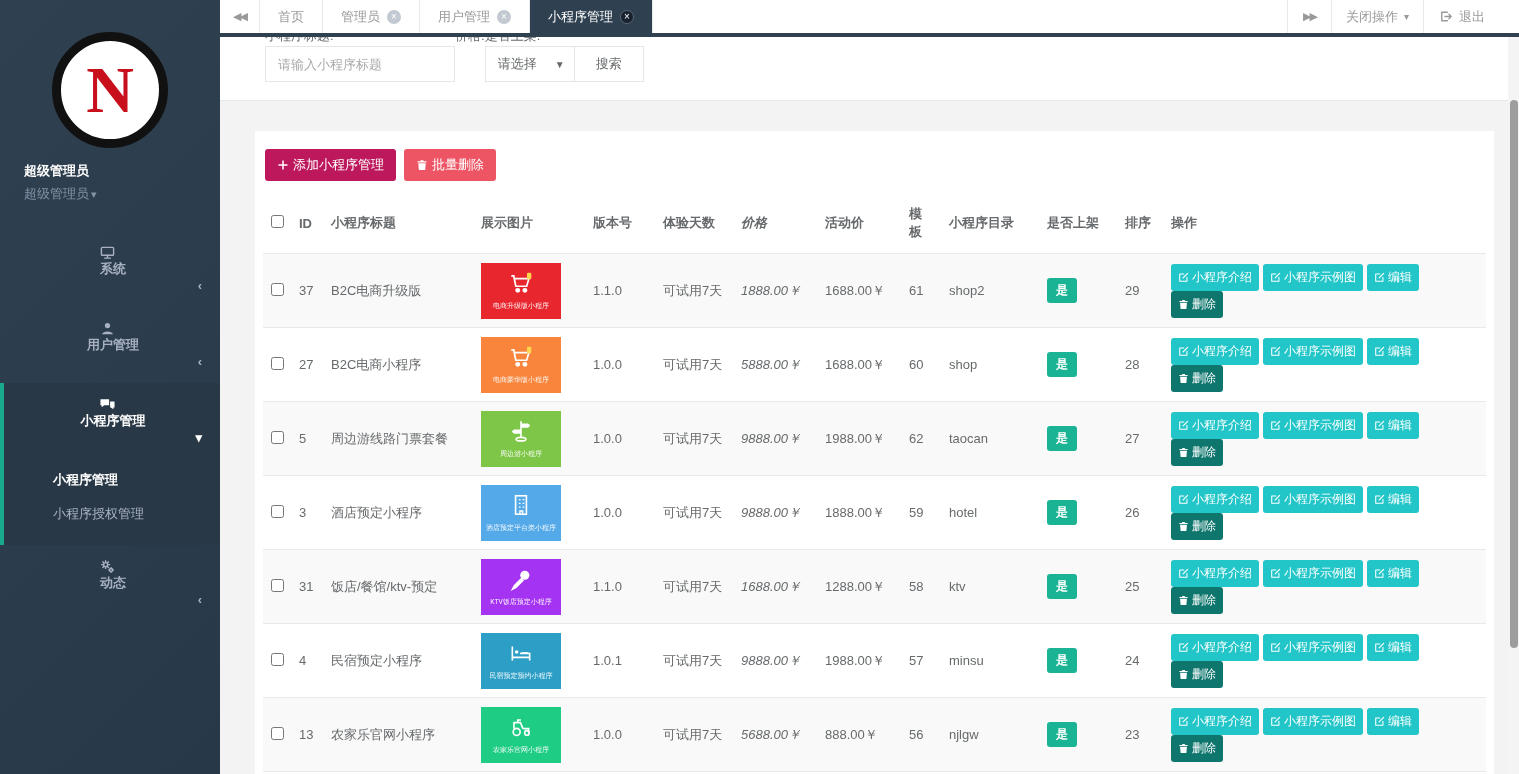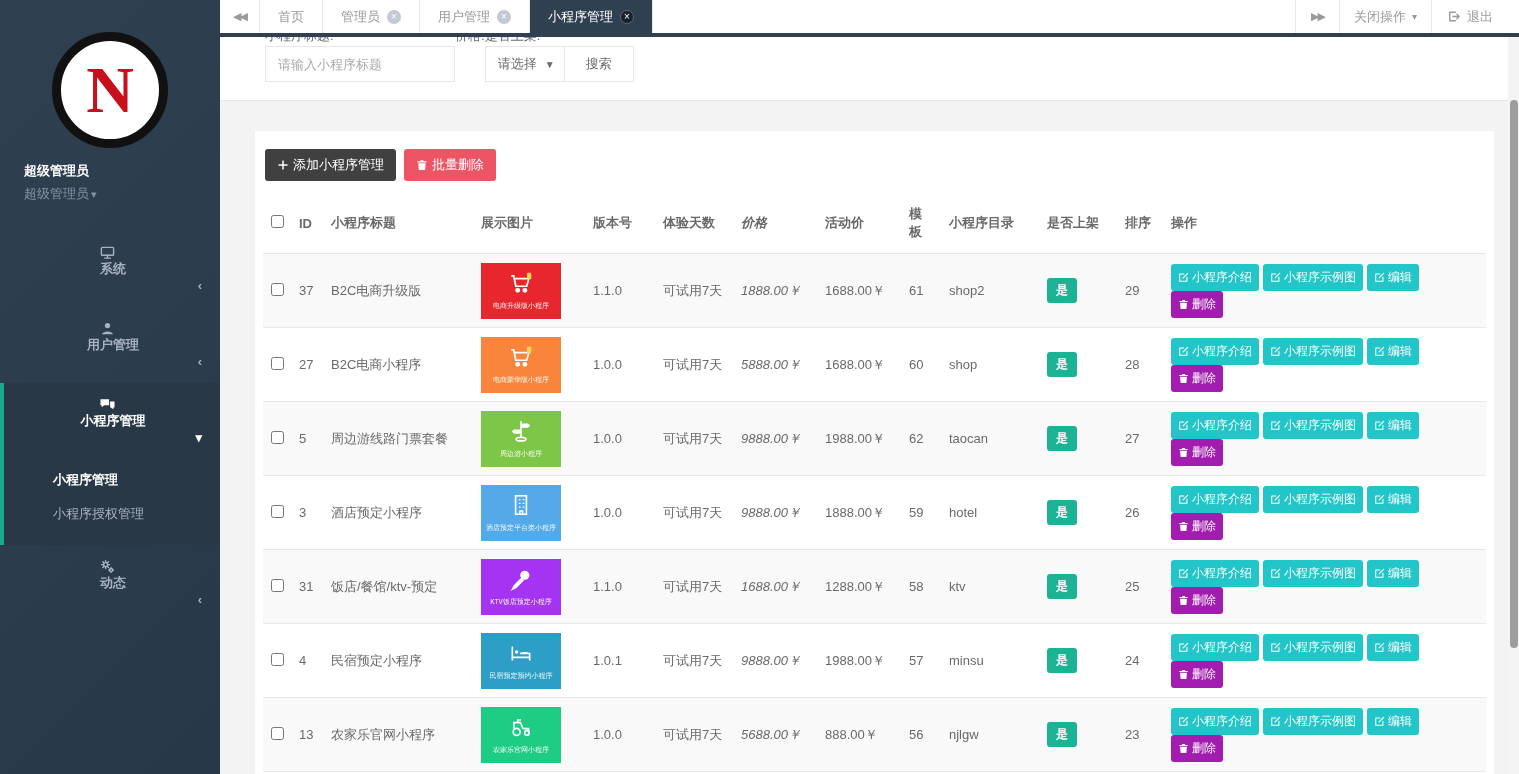--- a/index.html
+++ b/index.html
@@ -42,44 +42,44 @@
   .tab { display:flex; align-items:center; gap:7px; padding:0 18px; color:#999;
          border-right:1px solid #e7eaec; cursor:pointer; font-size:13px; }
   .tab.active { background:#2f4050; color:#fff; }
   .tab-close { width:14px; height:14px; border-radius:50%; background:#c3c9d2; color:#fff;
                font-size:10px; line-height:13px; text-align:center; display:inline-block; letter-spacing:0; }
   .tab.active .tab-close { background:#18222e; border:1px solid #5b6773; line-height:11px; }
   .tb-right { margin-left:auto; display:flex; align-items:stretch; }
   .tb-item { display:flex; align-items:center; gap:6px; padding:0 14px; color:#999;
              border-left:1px solid #e7eaec; cursor:pointer; font-size:13px; letter-spacing:0; }
   .tb-item .caret { font-size:10px; }
-  .tb-item.logout { padding-right:26px;font-family:Liberation Serif, serif; }
+  .tb-item.logout { padding-right:34px;font-family:Liberation Serif, serif; }
 
   
   .main { position:absolute; left:220px; right:0; top:37px; bottom:0; overflow:hidden; }
   .search-panel { background:#fff; border-bottom:1px solid #e7eaec; padding:0 20px 18px 45px; }
   .s-row { display:flex; }
   .s-field { }
   .s-label { height:9px; overflow:hidden; }
   .s-label span { display:block; margin-top:-10px; font-size:13px; color:#676a6c; }
   .s-input { width:190px; height:36px; border:1px solid #e5e6e7; padding:0 12px; font-size:13px;
              color:#676a6c; font-family:inherit; outline:none; }
   .s-input::placeholder { color:#aaa; }
   .s-group { display:flex; }
-  .s-select { width:80px; height:36px; border:1px solid #e5e6e7; display:flex; align-items:center;
+  .s-select { width:90px; height:36px; border:1px solid #e5e6e7; display:flex; align-items:center;
               justify-content:space-between; padding:0 9px 0 12px; color:#676a6c; cursor:pointer; background:#fff; }
   .s-select .caret { font-size:10px; color:#676a6c; }
   .s-search-btn { height:36px; margin-left:-1px; border:1px solid #e5e6e7; background:#fff; padding:0 21px;
                   font-size:13px; color:#676a6c; cursor:pointer; font-family:inherit; }
 
   .ibox { background:#fff; margin:30px 25px 0 35px; padding:18px 8px 0; min-height:640px; }
   .toolbar { display:flex; gap:8px; padding-left:2px; }
   .btn { border:none; border-radius:3px; color:#fff; font-size:13px; padding:7px 12px; cursor:pointer;
          display:inline-flex; align-items:center; gap:4px; font-family:inherit; }
-  .btn-primary { background:#404040;text-align:right; }
+  .btn-primary { background:#be185d;text-align:right; }
   .btn-danger { background:#ed5565; }
   .btn .i svg { font-size:12px; }
 
   table { border-collapse:collapse; width:100%; margin-top:14px; table-layout:fixed; }
   th, td { text-align:left; padding:8px; font-size:13px; color:#676a6c; vertical-align:middle; overflow:hidden; }
   thead th { font-weight:bold; padding:10px 8px 12px; border-bottom:1px solid #e7eaec; }
   tbody tr { height:74px; border-top:1px solid #e7eaec; }
   tbody tr:first-child { border-top:none; }
   tbody tr:nth-child(odd) { background:#f9f9f9; }
   .c-chk { width:28px; }
@@ -99,21 +99,21 @@
   .tile { width:80px; height:56px; display:flex; flex-direction:column; align-items:center;
           justify-content:center; color:#fff; }
   .tile .i svg { width:26px; height:26px; }
   .tile-caption { font-size:7px; margin-top:5px; white-space:nowrap; opacity:.92; }
 
   .badge-yes { display:inline-block; background:#1ab394; color:#fff; font-size:12px; font-weight:bold;
                padding:4px 9px; border-radius:3px; }
   .act-btn { border:none; border-radius:3px; color:#fff; font-size:12px; padding:5px 7px; margin-right:4px;
              cursor:pointer; display:inline-flex; align-items:center; gap:3px; font-family:inherit; white-space:nowrap; }
   .act-info { background:#23c6c8; }
-  .act-warn { background:#a21caf; }
+  .act-warn { background:#0f766e; }
   .act-btn .i svg { font-size:11px; }
 
   
   .v-scroll-track { position:absolute; right:0; top:37px; bottom:0; width:11px; background:#f4f4f4; z-index:6; }
   .v-scroll-thumb { position:absolute; right:1px; top:63px; width:8px; height:548px; background:#9d9d9d; border-radius:4px; }
 </style>
 </head>
 <body>
 
 <div class="sidebar">

